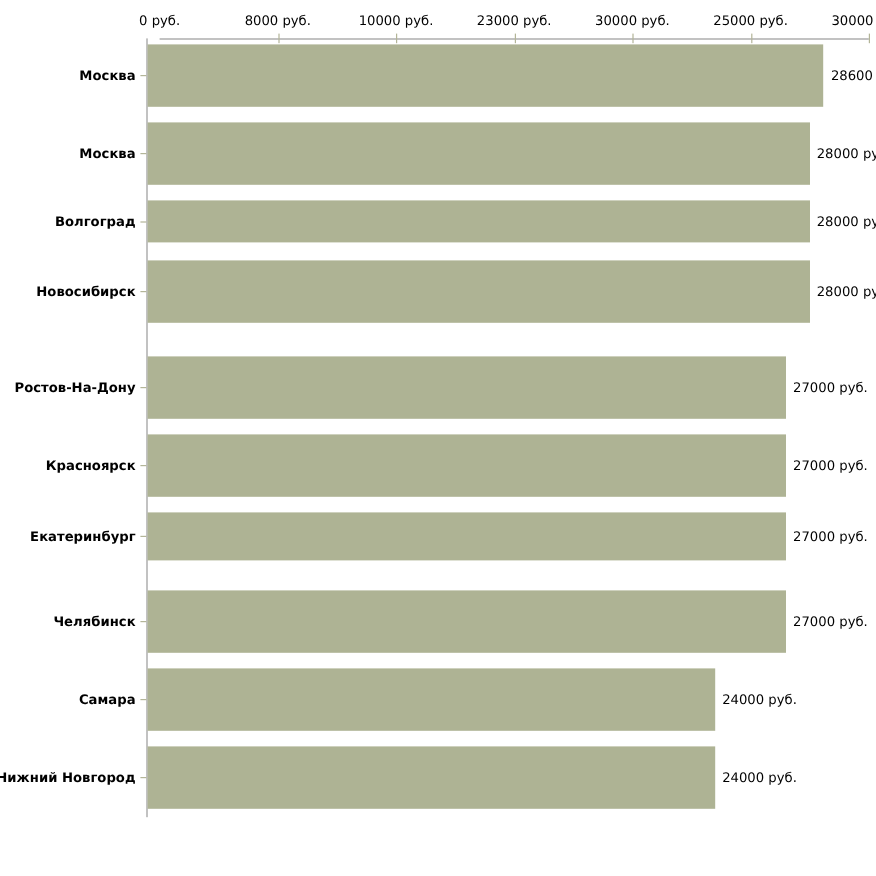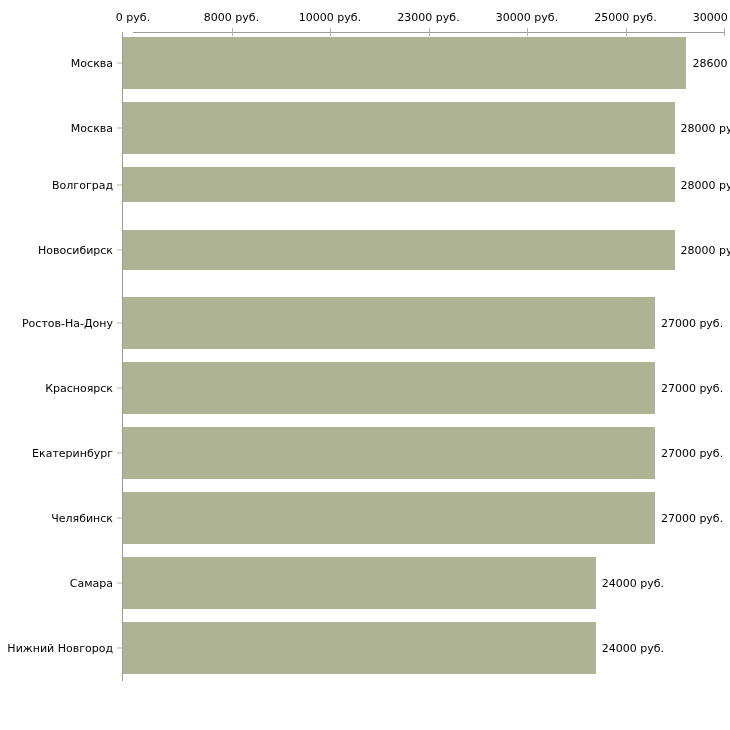--- a/index.html
+++ b/index.html
@@ -76,20 +76,21 @@
   .cat-label {
     position: absolute;
     right: 0;
     top: 50%;
     transform: translateY(-50%);
     font-size: 11px;
     line-height: 13px;
     color: #000000;
     white-space: nowrap;
     text-align: center;
+    font-weight: bold;
   }
   .y-tick-mark {
     position: absolute;
     top: 50%;
     transform: translateY(-50%);
     width: 5px;
     height: 1px;
     background: #b3b598;
   }
   .bar {
@@ -143,39 +144,39 @@
         <div class="y-tick-mark" style="left: 117px; background: rgb(179, 181, 152);"></div>
         <div class="bar" title="Пермь: 28000 руб." style="left: 123px; width: 551.6px; background: rgb(174, 179, 148);"></div>
         <div class="bar-value" style="left: 680.6px; color: rgb(0, 0, 0);">28000 руб.</div>
       </div>
       <div class="bar-row" style="top: 167px; height: 35px;">
         <div class="cat-label" style="right: 617px; color: rgb(0, 0, 0);">Волгоград</div>
         <div class="y-tick-mark" style="left: 117px; background: rgb(179, 181, 152);"></div>
         <div class="bar" title="Волгоград: 28000 руб." style="left: 123px; width: 551.6px; background: rgb(174, 179, 148);"></div>
         <div class="bar-value" style="left: 680.6px; color: rgb(0, 0, 0);">28000 руб.</div>
       </div>
-      <div class="bar-row" style="top: 230px; height: 40px;">
+      <div class="bar-row" style="top: 217px; height: 52px;">
         <div class="cat-label" style="right: 617px; color: rgb(0, 0, 0);">Новосибирск</div>
         <div class="y-tick-mark" style="left: 117px; background: rgb(179, 181, 152);"></div>
         <div class="bar" title="Новосибирск: 28000 руб." style="left: 123px; width: 551.6px; background: rgb(174, 179, 148);"></div>
         <div class="bar-value" style="left: 680.6px; color: rgb(0, 0, 0);">28000 руб.</div>
       </div>
       <div class="bar-row" style="top: 297px; height: 52px;">
         <div class="cat-label" style="right: 617px; color: rgb(0, 0, 0);">Ростов-На-Дону</div>
         <div class="y-tick-mark" style="left: 117px; background: rgb(179, 181, 152);"></div>
         <div class="bar" title="Ростов-На-Дону: 27000 руб." style="left: 123px; width: 531.9px; background: rgb(174, 179, 148);"></div>
         <div class="bar-value" style="left: 660.9px; color: rgb(0, 0, 0);">27000 руб.</div>
       </div>
       <div class="bar-row" style="top: 362px; height: 52px;">
         <div class="cat-label" style="right: 617px; color: rgb(0, 0, 0); margin-left: 34px;">Красноярск</div>
         <div class="y-tick-mark" style="left: 117px; background: rgb(179, 181, 152);"></div>
         <div class="bar" title="Красноярск: 27000 руб." style="left: 123px; width: 531.9px; background: rgb(174, 179, 148);"></div>
         <div class="bar-value" style="left: 660.9px; color: rgb(0, 0, 0);">27000 руб.</div>
       </div>
-      <div class="bar-row" style="top: 427px; height: 52px;">
+      <div class="bar-row" style="top: 427px; height: 40px;">
         <div class="cat-label" style="right: 617px; color: rgb(0, 0, 0);">Екатеринбург</div>
         <div class="y-tick-mark" style="left: 117px; background: rgb(179, 181, 152);"></div>
         <div class="bar" title="Екатеринбург: 27000 руб." style="left: 123px; width: 531.9px; background: rgb(174, 179, 148);"></div>
         <div class="bar-value" style="left: 660.9px; color: rgb(0, 0, 0);">27000 руб.</div>
       </div>
       <div class="bar-row" style="top: 492px; height: 52px;">
         <div class="cat-label" style="right: 617px; color: rgb(0, 0, 0);">Челябинск</div>
         <div class="y-tick-mark" style="left: 117px; background: rgb(179, 181, 152);"></div>
         <div class="bar" title="Челябинск: 27000 руб." style="left: 123px; width: 531.9px; background: rgb(174, 179, 148);"></div>
         <div class="bar-value" style="left: 660.9px; color: rgb(0, 0, 0);">27000 руб.</div>

